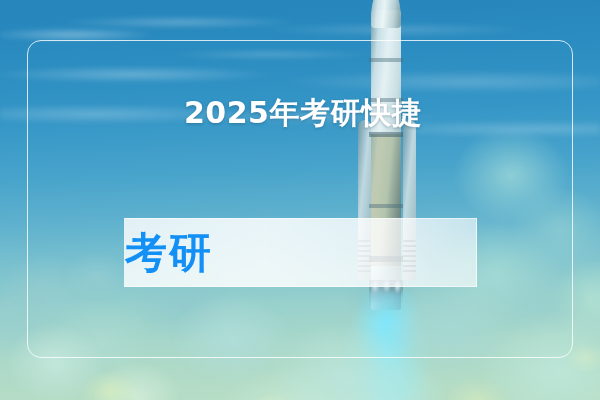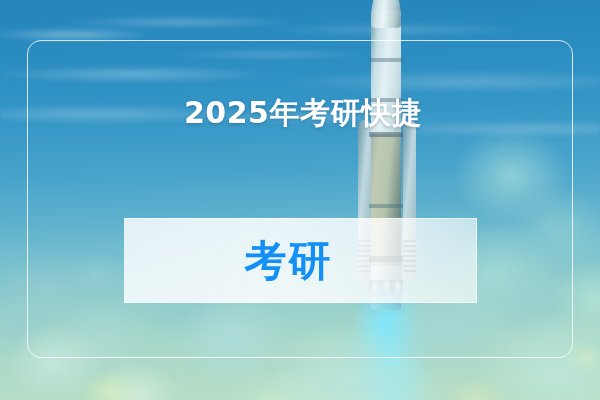--- a/index.html
+++ b/index.html
@@ -259,32 +259,32 @@
     margin-top: 12px;
   }
   .headline .line { display: block; white-space: nowrap; }
 
   
   .cta-band {
     position: absolute;
     left: 124px;
     top: 218px;
     width: 353px;
-    height: 85px;
+    height: 69px;
     background: linear-gradient(to right,
         rgba(255,255,255,.82) 0%,
         rgba(255,255,255,.86) 40%,
         rgba(255,255,255,.80) 72%,
         rgba(255,255,255,.62) 100%);
     border: 1px solid rgba(255,255,255,.55);
     box-sizing: border-box;
     display: flex;
     align-items: center;
-    justify-content: center;
     cursor: pointer;
+    padding-left: 12px;
   }
   .cta-label {
     font-size: 42px;
     font-weight: bold;
     color: #1290f5;
     letter-spacing: 2px;
     transform: translateX(-12px);
     line-height: 1;
   }
 </style>

